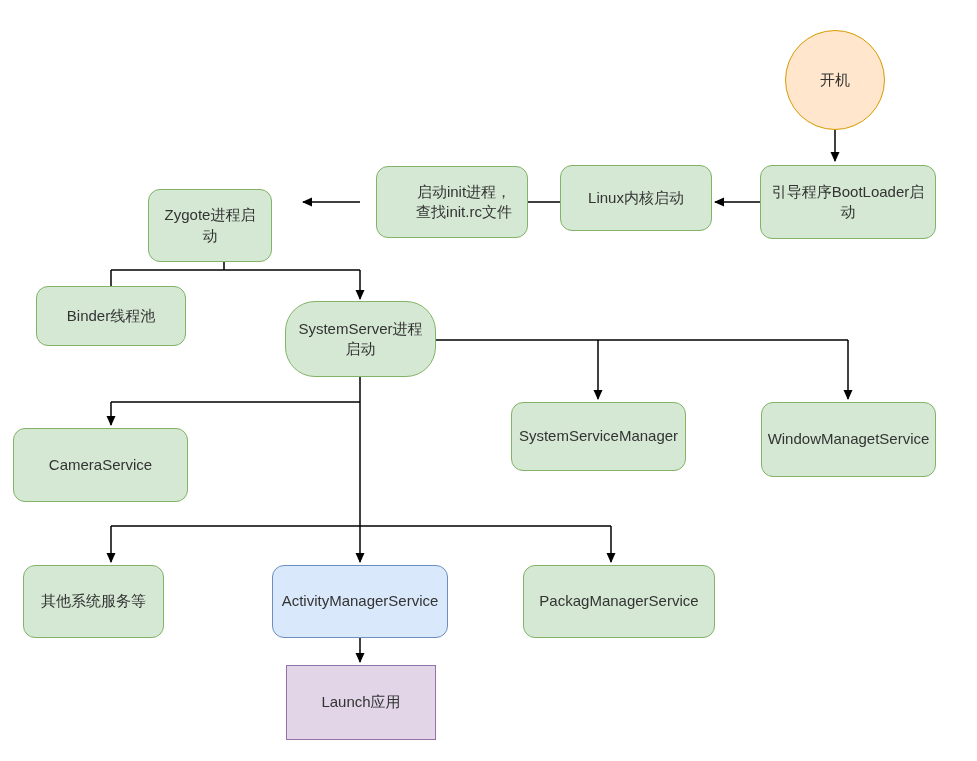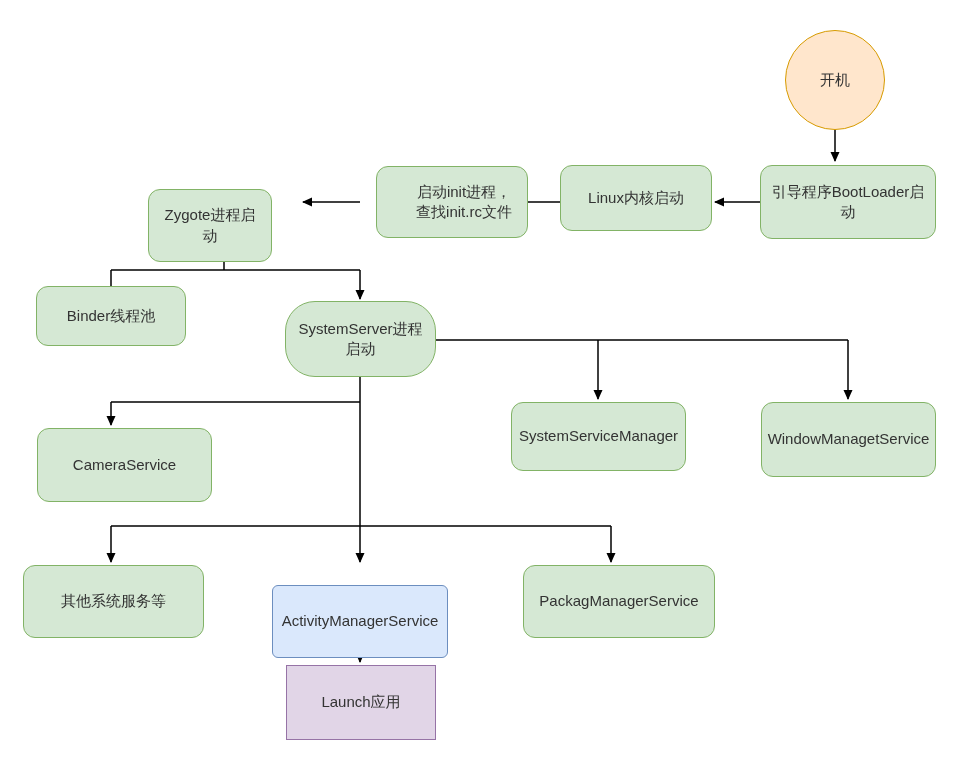--- a/index.html
+++ b/index.html
@@ -19,21 +19,21 @@
   .edges { position:absolute; left:0; top:0; width:977px; height:761px; }
   .edges path { stroke:var(--edge); stroke-width:1.5; fill:none; }
   .edges .arrowhead { fill:var(--edge); stroke:none; }
   .node {
     position:absolute; box-sizing:border-box;
     display:flex; align-items:center; justify-content:center;
     text-align:center; font-size:15px; color:var(--text);
     line-height:1.35; padding:4px 10px;
   }
   .node.green  { background:var(--green_fill);  border:1.5px solid var(--green_stroke);  border-radius:12px; }
-  .node.blue   { background:var(--blue_fill);   border:1.5px solid var(--blue_stroke);   border-radius:6px;margin-top:20px; }
+  .node.blue   { background:var(--blue_fill);   border:1.5px solid var(--blue_stroke);   border-radius:12px; }
   .node.purple { background:var(--purple_fill); border:1.5px solid var(--purple_stroke); border-radius:0; }
   .node.circle { background:var(--orange_fill); border:1.5px solid var(--orange_stroke); border-radius:50%; padding:0; }
 </style>
 </head>
 <body>
 
 <div class="canvas">
 
   <svg class="edges" viewBox="0 0 977 761" xmlns="http://www.w3.org/2000/svg">
     <defs>
@@ -82,23 +82,23 @@
   <div class="node green" style="left:148px; top:173px; width:124px; height:73px;margin-top:16px;">Zygote进程启动</div>
 
   <div class="node green" style="left:36px; top:286px; width:150px; height:60px;">Binder线程池</div>
 
   <div class="node green" style="left:285px; top:301px; width:151px; height:76px;border-radius:30px;">SystemServer进程启动</div>
 
   <div class="node green" style="left:511px; top:402px; width:175px; height:69px;">SystemServiceManager</div>
 
   <div class="node green" style="left:761px; top:402px; width:175px; height:75px;">WindowManagetService</div>
 
-  <div class="node green" style="left:37px; top:428px; width:175px; height:74px;">CameraService</div>
+  <div class="node green" style="left:13px; top:428px; width:175px; height:74px;">CameraService</div>
 
-  <div class="node green" style="left:23px; top:565px; width:181px; height:73px;">其他系统服务等</div>
+  <div class="node green" style="left:23px; top:565px; width:141px; height:73px;">其他系统服务等</div>
 
   <div class="node blue" style="left:272px; top:565px; width:176px; height:73px;">ActivityManagerService</div>
 
   <div class="node green" style="left:523px; top:565px; width:192px; height:73px;">PackagManagerService</div>
 
   <div class="node purple" style="left:286px; top:665px; width:150px; height:75px;text-align:right;">Launch应用</div>
 
 </div>
 
 </body></html>

